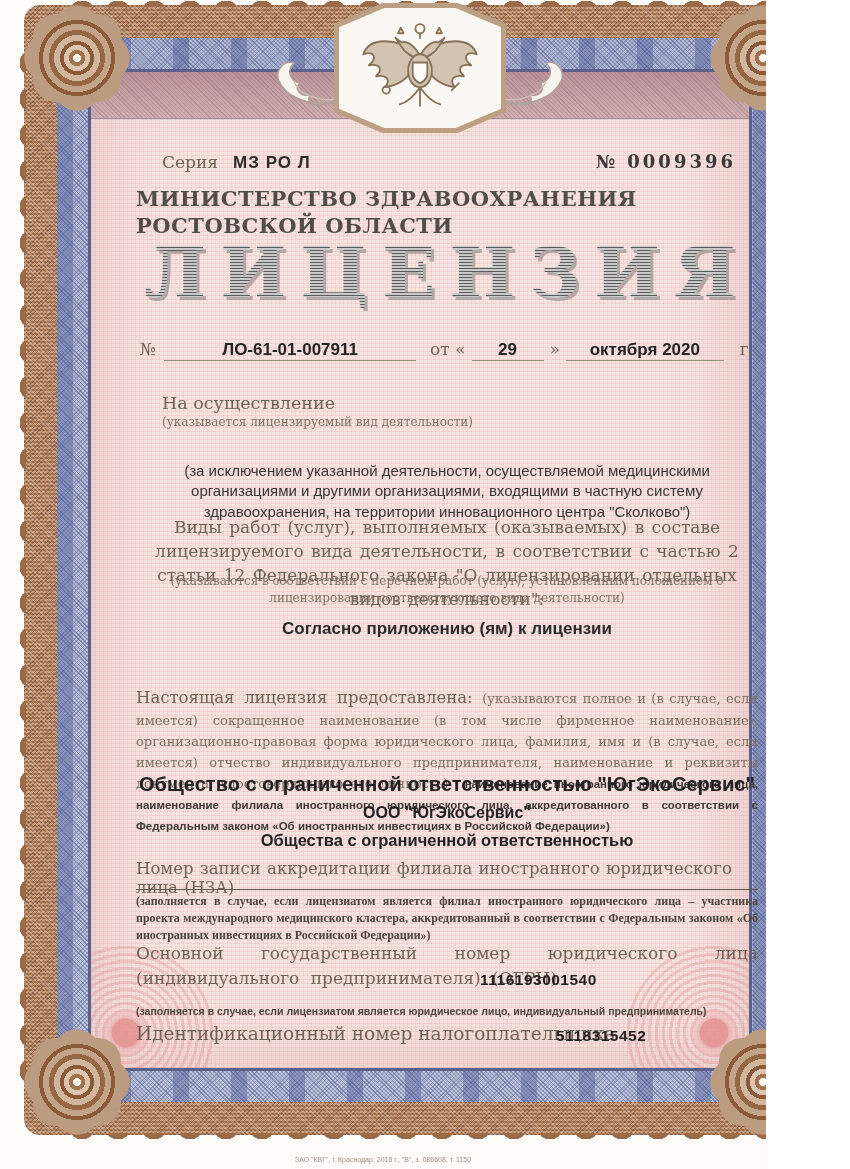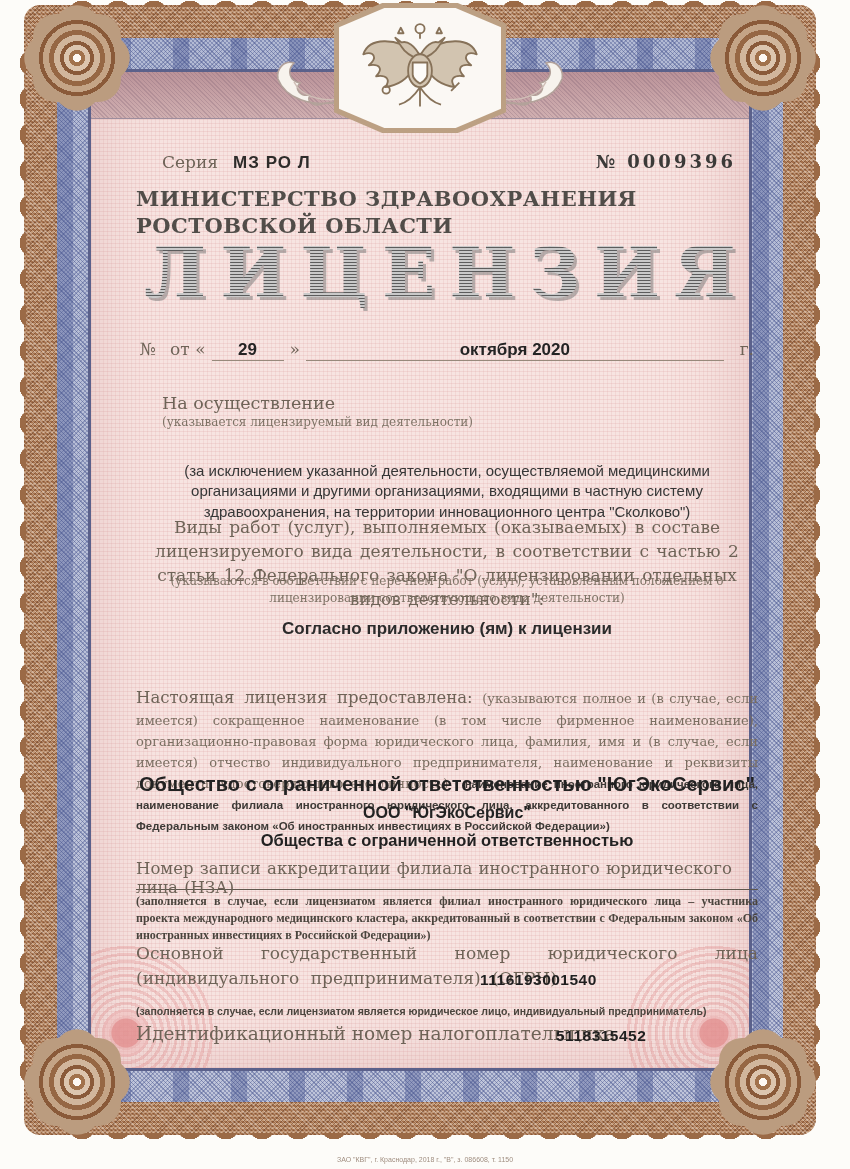--- a/index.html
+++ b/index.html
@@ -1,16 +1,16 @@
 <!DOCTYPE html>
 <html><head>
 <meta charset="utf-8">
 <style>
   html,body{margin:0;padding:0;background:#ffffff;}
-  .page{position:relative;width:850px;height:1169px;background:#fdfcf9;overflow:hidden;
+  .page{position:relative;width:766px;height:1169px;background:#fdfcf9;overflow:hidden;
         font-family:"DejaVu Serif","Liberation Serif",serif;}
   .cert{position:absolute;left:24px;top:5px;width:792px;height:1130px;}
 
   
   .band-brown{position:absolute;inset:0;border-radius:16px;
     background:
       repeating-linear-gradient(45deg, rgba(255,255,255,.28) 0 1px, rgba(255,255,255,0) 1px 3px),
       repeating-linear-gradient(-45deg, rgba(112,66,38,.55) 0 1px, rgba(112,66,38,0) 1px 3px),
       repeating-linear-gradient(0deg, #a5714c 0 2px, #c49a78 2px 4px);
   }
@@ -207,20 +207,21 @@
 
       <div class="abs ministry serif">
         <div>МИНИСТЕРСТВО ЗДРАВООХРАНЕНИЯ</div>
         <div>РОСТОВСКОЙ ОБЛАСТИ</div>
       </div>
 
       <div class="abs license-title">ЛИЦЕНЗИЯ</div>
 
       <div class="abs license-line serif">
         <span class="ll-lbl">№</span>
+        <span class="fill fill-no sans">ЛО-61-01-007911</span>
         <span class="ll-lbl" style="margin-left:14px">от «</span>
         <span class="fill fill-day sans">29</span>
         <span class="ll-lbl">»</span>
         <span class="fill fill-month sans">октября 2020</span>
         <span class="ll-lbl" style="margin-left:10px">г.</span>
       </div>
 
       <div class="abs act-label serif">На осуществление</div>
       <div class="abs act-note serif">(указывается лицензируемый вид деятельности)</div>
       <div class="abs exception sans">(за исключением указанной деятельности, осуществляемой медицинскими организациями и другими организациями, входящими в частную систему здравоохранения, на территории инновационного центра "Сколково")</div>

